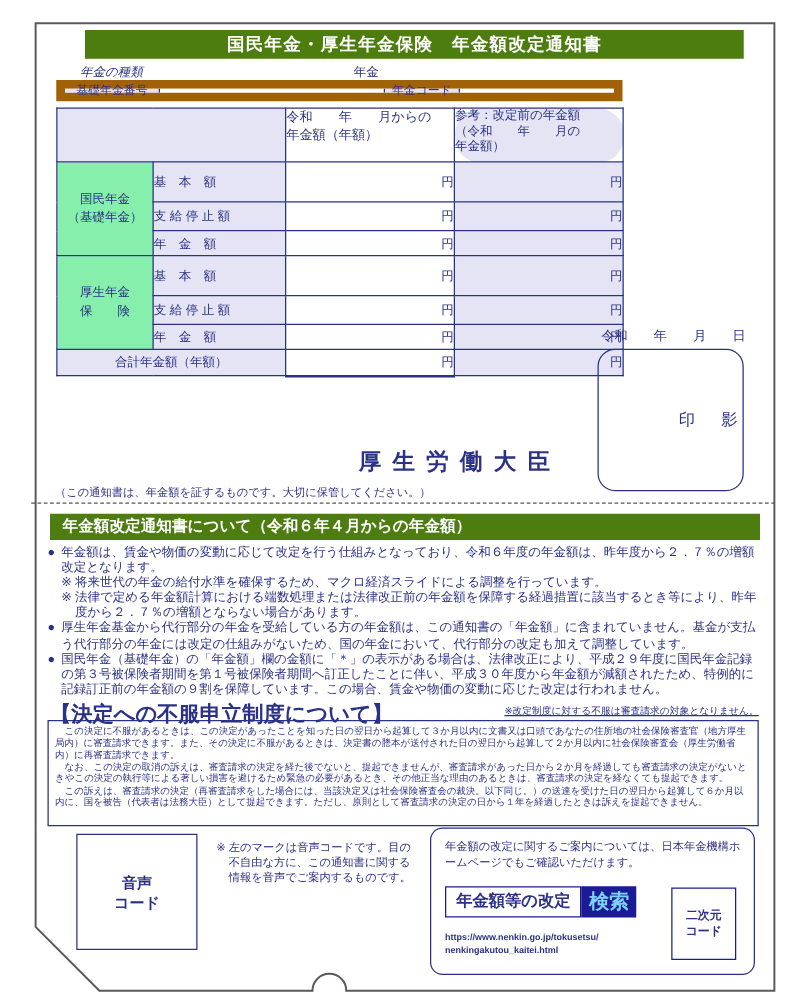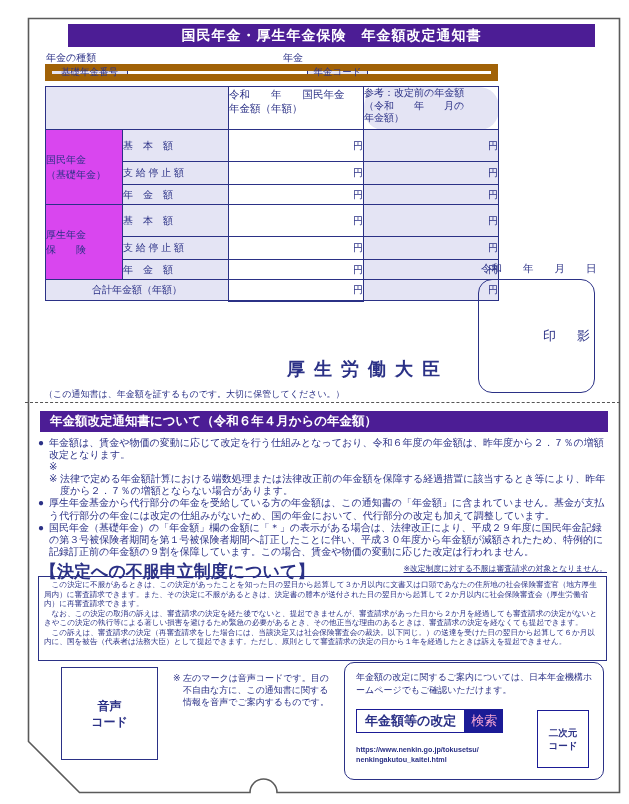--- a/index.html
+++ b/index.html
@@ -2,37 +2,37 @@
 <html><head>
 <meta charset="utf-8">
 <style>
   html,body{margin:0;padding:0;background:#fff;}
   body{font-family:"Liberation Sans","DejaVu Sans",sans-serif;}
   .page{position:relative;width:629px;height:804px;background:#fff;overflow:hidden;color:#2b3186;}
   .abs{position:absolute;}
   .pre{white-space:pre-line;}
   svg.outline{position:absolute;left:0;top:0;}
 
-  .banner{background:#4c1d95;color:#fff;font-weight:bold;}
+  .banner{background:#4d7c0f;color:#fff;font-weight:bold;}
   .banner1{left:68px;top:24px;width:527px;height:23px;line-height:23px;font-size:14px;text-align:center;letter-spacing:1px;}
   .toplabel{top:51px;font-size:10px;}
 
   .idrow{left:45px;top:64px;width:453px;height:17px;display:flex;border:7px solid #a16207;box-sizing:border-box;font-size:9.5px;}
   .idrow>div{box-sizing:border-box;display:flex;align-items:center;justify-content:center;}
   .idcell-lab{background:#e4e4f4;border-right:1px solid #2b3186;}
   .idcell-field{background:#fff;}
   .w-bn{width:76px;} .w-f1{width:180px;border-right:1px solid #2b3186;} .w-pc{width:60px;} .w-f2{flex:1;}
 
   table.main{position:absolute;left:45px;top:86px;border-collapse:collapse;table-layout:fixed;font-size:10px;color:#2b3186;}
   table.main td{border:1px solid #2b3186;box-sizing:border-box;padding:0;}
   td.lav{background:#e4e4f4;}
   td.hdrnew{background:#fff;vertical-align:top;padding:3px 4px;line-height:14px;font-size:10.5px;
             border-left:2px solid #2b3186;border-right:2px solid #2b3186;border-top:2px solid #2b3186;}
   td.hdrref{background:#e4e4f4;vertical-align:top;padding:2px 4px;line-height:12.5px;font-size:10px;border-radius:20px;}
-  td.grp{background:#d946ef;text-align:left;line-height:15px;}
+  td.grp{background:#86efac;text-align:center;line-height:15px;}
   td.rowlab{background:#e4e4f4;padding-left:9px;font-size:10px;}
   td.amt{background:#fff;text-align:right;padding-right:5px;border-left:2px solid #2b3186;border-right:2px solid #2b3186;}
   td.ref{background:#e4e4f4;text-align:right;padding-right:5px;}
   td.totlab{background:#e4e4f4;text-align:center;}
   td.amt.last{border-bottom:2px solid #2b3186;}
 
   .datefld{left:481px;top:262px;font-size:10.5px;}
   .stamp{left:478px;top:279px;width:115px;height:112px;border:1.5px solid #2b3186;border-radius:14px;
          display:flex;align-items:center;justify-content:flex-end;font-size:13px;letter-spacing:4px;}
   .minister{left:287px;top:357px;font-size:18px;letter-spacing:9px;font-weight:bold;}
@@ -54,57 +54,57 @@
 
   .voicebox{left:61px;top:667px;width:97px;height:93px;border:1.5px solid #2b3186;box-sizing:border-box;
             display:flex;align-items:center;justify-content:center;text-align:center;font-size:12px;font-weight:bold;line-height:16px;}
   .voicenote{left:173px;top:672px;width:163px;font-size:9px;line-height:12px;display:flex;}
   .voicenote .mk{width:10px;flex:none;}
 
   .guidebox{left:344px;top:662px;width:260px;height:118px;border:1.3px solid #2b3186;border-radius:10px;box-sizing:border-box;}
   .guidetext{position:absolute;left:11px;top:8px;width:238px;font-size:9px;line-height:12.5px;}
   .searchrow{position:absolute;left:11px;top:46px;display:flex;align-items:stretch;}
   .searchterm{border:1.6px solid #1b1b96;background:#fff;font-size:13px;font-weight:bold;padding:2px 8px;}
-  .searchbtn{background:#1b1b96;color:#f9a8d4;font-size:13px;font-weight:normal;padding:2px 6px;display:flex;align-items:center;}
+  .searchbtn{background:#1b1b96;color:#7dd3fc;font-size:16px;font-weight:bold;padding:2px 6px;display:flex;align-items:center;}
   .url{position:absolute;left:11px;top:82px;font-size:7.2px;font-weight:bold;line-height:10px;}
   .qrbox{position:absolute;right:14px;top:47px;width:52px;height:58px;border:1.6px solid #1b1b96;box-sizing:border-box;
          display:flex;align-items:center;justify-content:center;text-align:center;font-size:9.5px;font-weight:bold;line-height:13px;}
 </style>
 </head>
 <body>
 
 <div class="page">
 
   <svg class="outline" width="629" height="804" viewBox="0 0 629 804">
     <path d="M28.5 18.5 L619.5 18.5 L619.5 792.5 L277 792.5 A13.5 13.5 0 0 0 250 792.5 L79.5 792.5 L28.5 741.5 L28.5 18.5 Z" fill="none" stroke="#5a5a5a" stroke-width="1.6"></path>
   </svg>
 
   <div class="abs banner banner1">国民年金・厚生年金保険　年金額改定通知書</div>
 
-  <div class="abs toplabel" style="left:46px;">年金の種類</div>
+  <div class="abs toplabel" style="left:64px;font-style:italic;">年金の種類</div>
   <div class="abs toplabel" style="left:283px;">年金</div>
 
   <div class="abs idrow">
     <div class="idcell-lab w-bn">基礎年金番号</div>
     <div class="idcell-field w-f1"></div>
     <div class="idcell-lab w-pc">年金コード</div>
     <div class="idcell-field w-f2"></div>
   </div>
 
   <table class="main">
     <colgroup>
         <col style="width:77px">
         <col style="width:106px">
         <col style="width:135px">
         <col style="width:135px">
       </colgroup>
     <tbody>
         <tr style="height:43px">
       <td class="lav" colspan="2"></td>
-      <td class="hdrnew pre">令和　　年　　国民年金
+      <td class="hdrnew pre">令和　　年　　月からの
 年金額（年額）</td>
       <td class="hdrref pre">参考：改定前の年金額
 （令和　　年　　月の
 年金額）</td>
     </tr>
     <tr style="height:32px">
       <td class="grp pre" rowspan="3">国民年金
 （基礎年金）</td>
       <td class="rowlab">基　本　額</td>
       <td class="amt">円</td>
@@ -155,20 +155,21 @@
 
   <div class="abs banner banner2">年金額改定通知書について（令和６年４月からの年金額）</div>
 
   <div class="abs bullets">
     <div class="bullet">
       <span class="mk">●</span>
       <span>年金額は、賃金や物価の変動に応じて改定を行う仕組みとなっており、令和６年度の年金額は、昨年度から２．７％の増額改定となります。</span>
     </div>
     <div class="bullet sub">
       <span class="mk">※</span>
+      <span>将来世代の年金の給付水準を確保するため、マクロ経済スライドによる調整を行っています。</span>
     </div>
     <div class="bullet sub">
       <span class="mk">※</span>
       <span>法律で定める年金額計算における端数処理または法律改正前の年金額を保障する経過措置に該当するとき等により、昨年度から２．７％の増額とならない場合があります。</span>
     </div>
     <div class="bullet">
       <span class="mk">●</span>
       <span>厚生年金基金から代行部分の年金を受給している方の年金額は、この通知書の「年金額」に含まれていません。基金が支払う代行部分の年金には改定の仕組みがないため、国の年金において、代行部分の改定も加えて調整しています。</span>
     </div>
     <div class="bullet">

